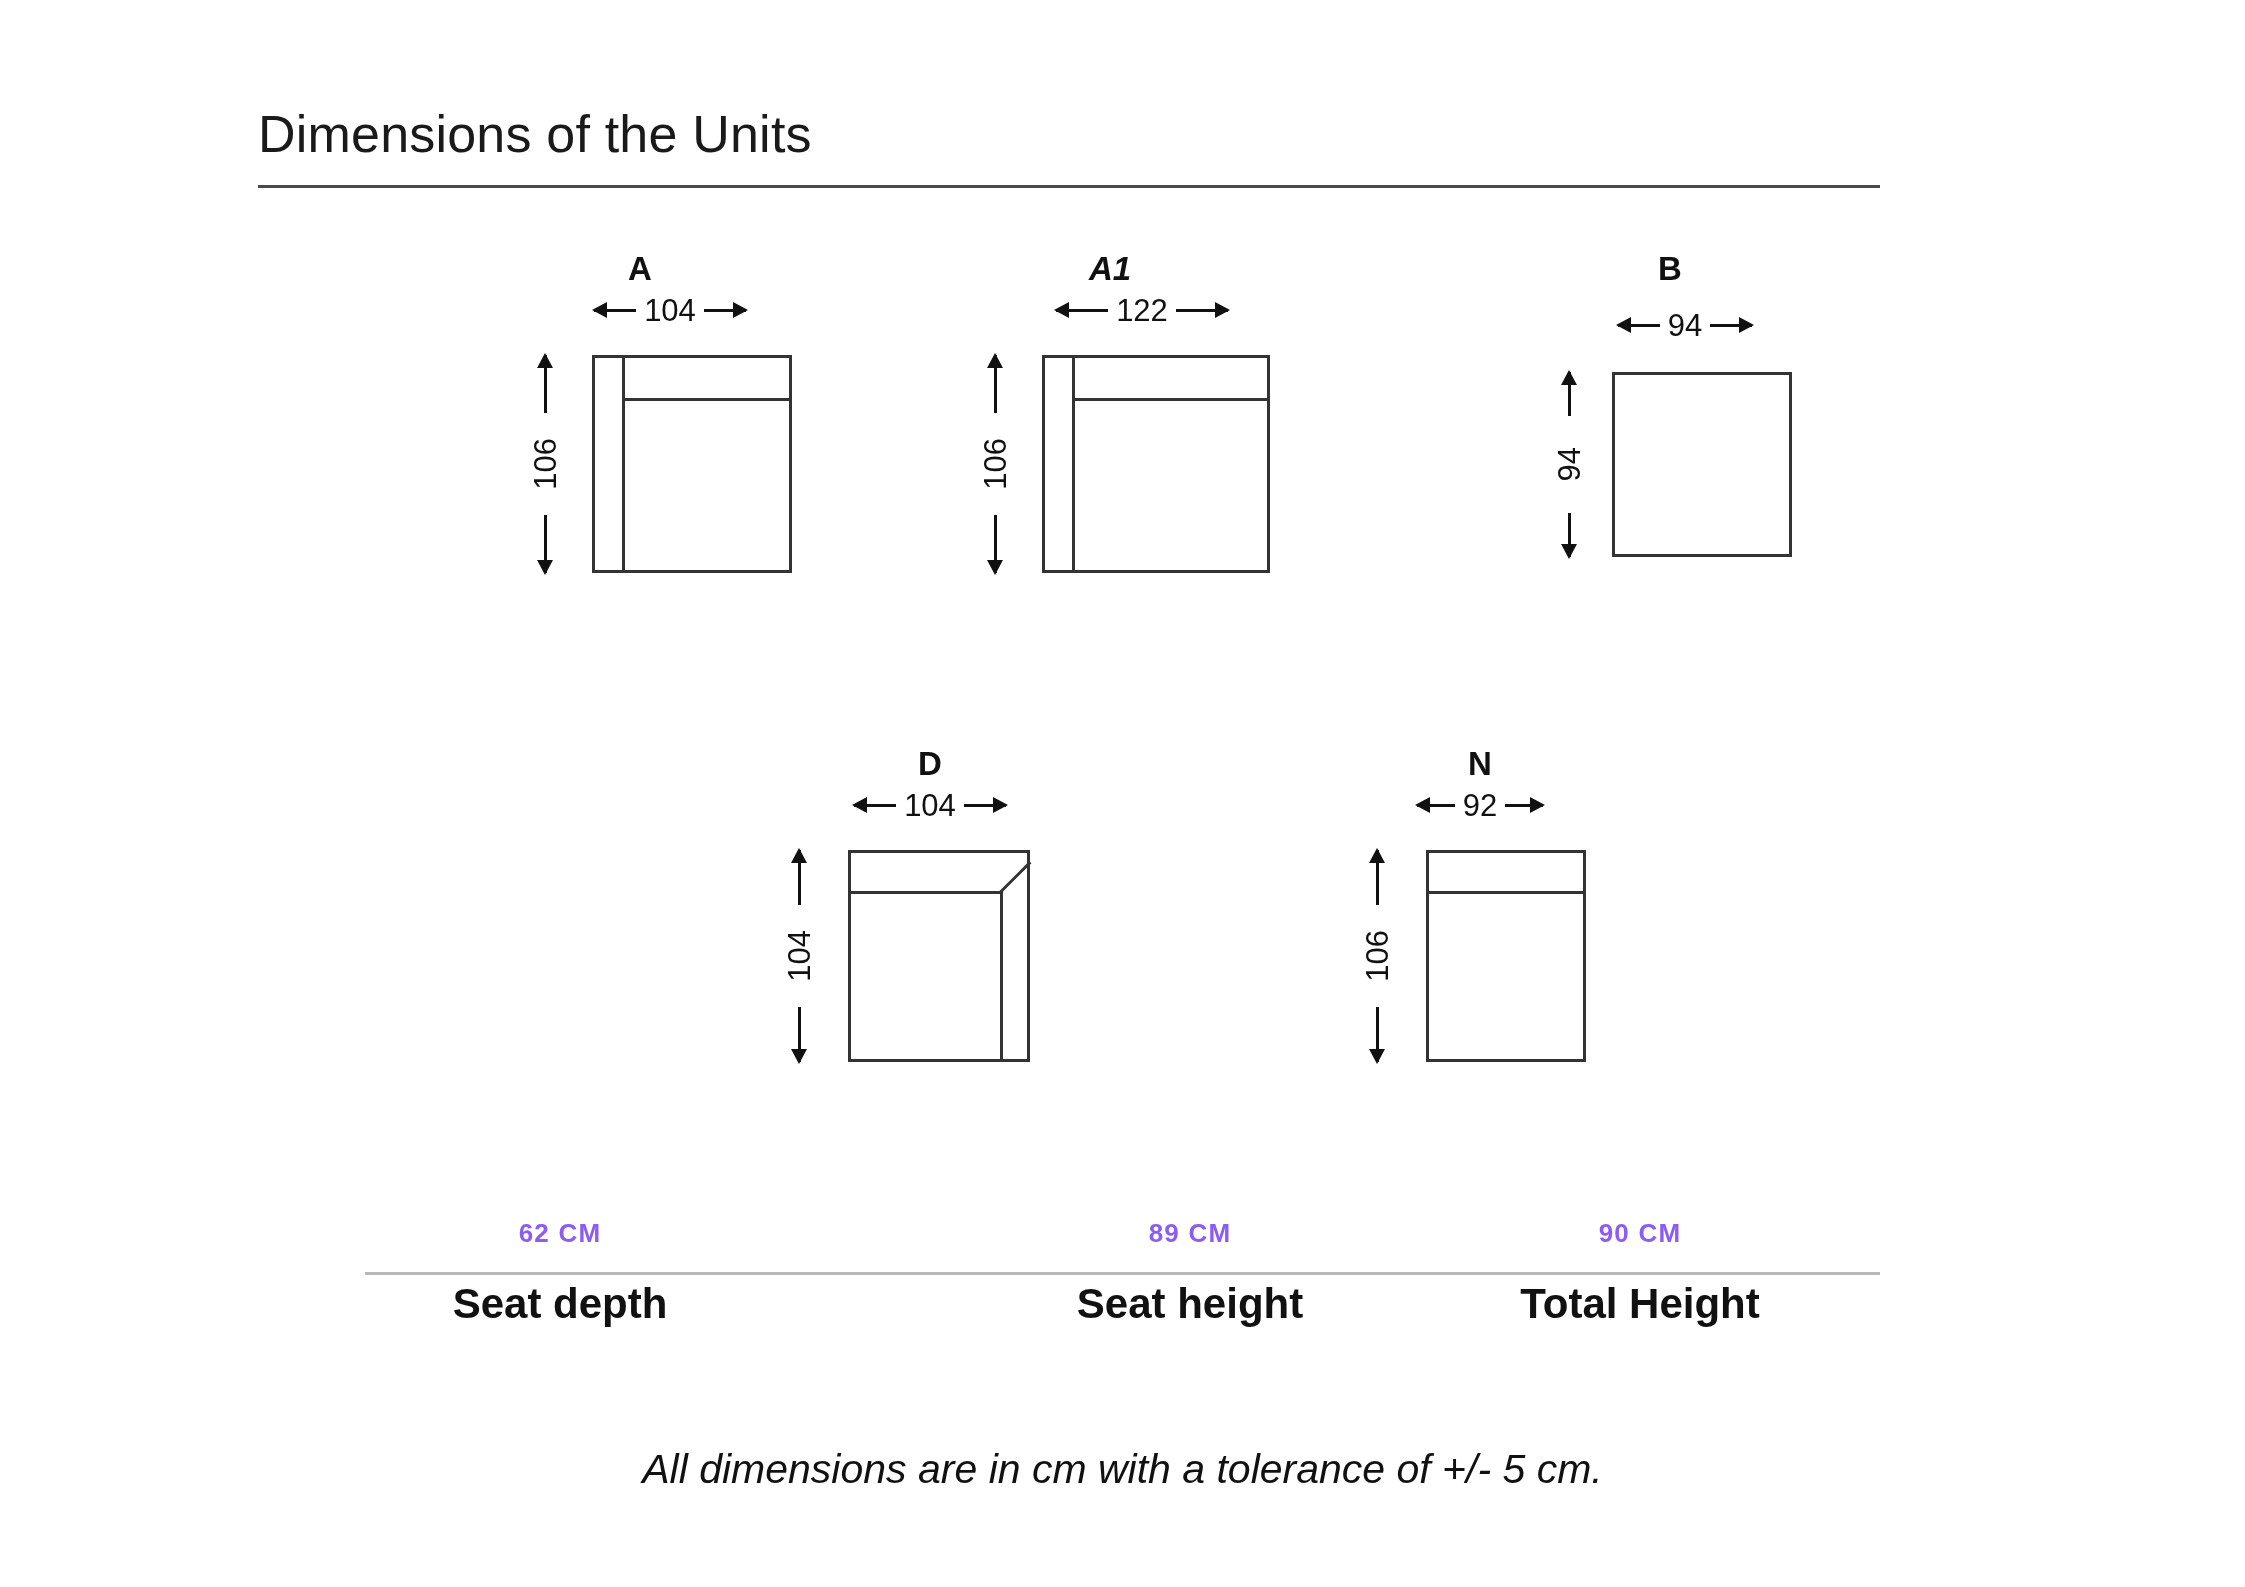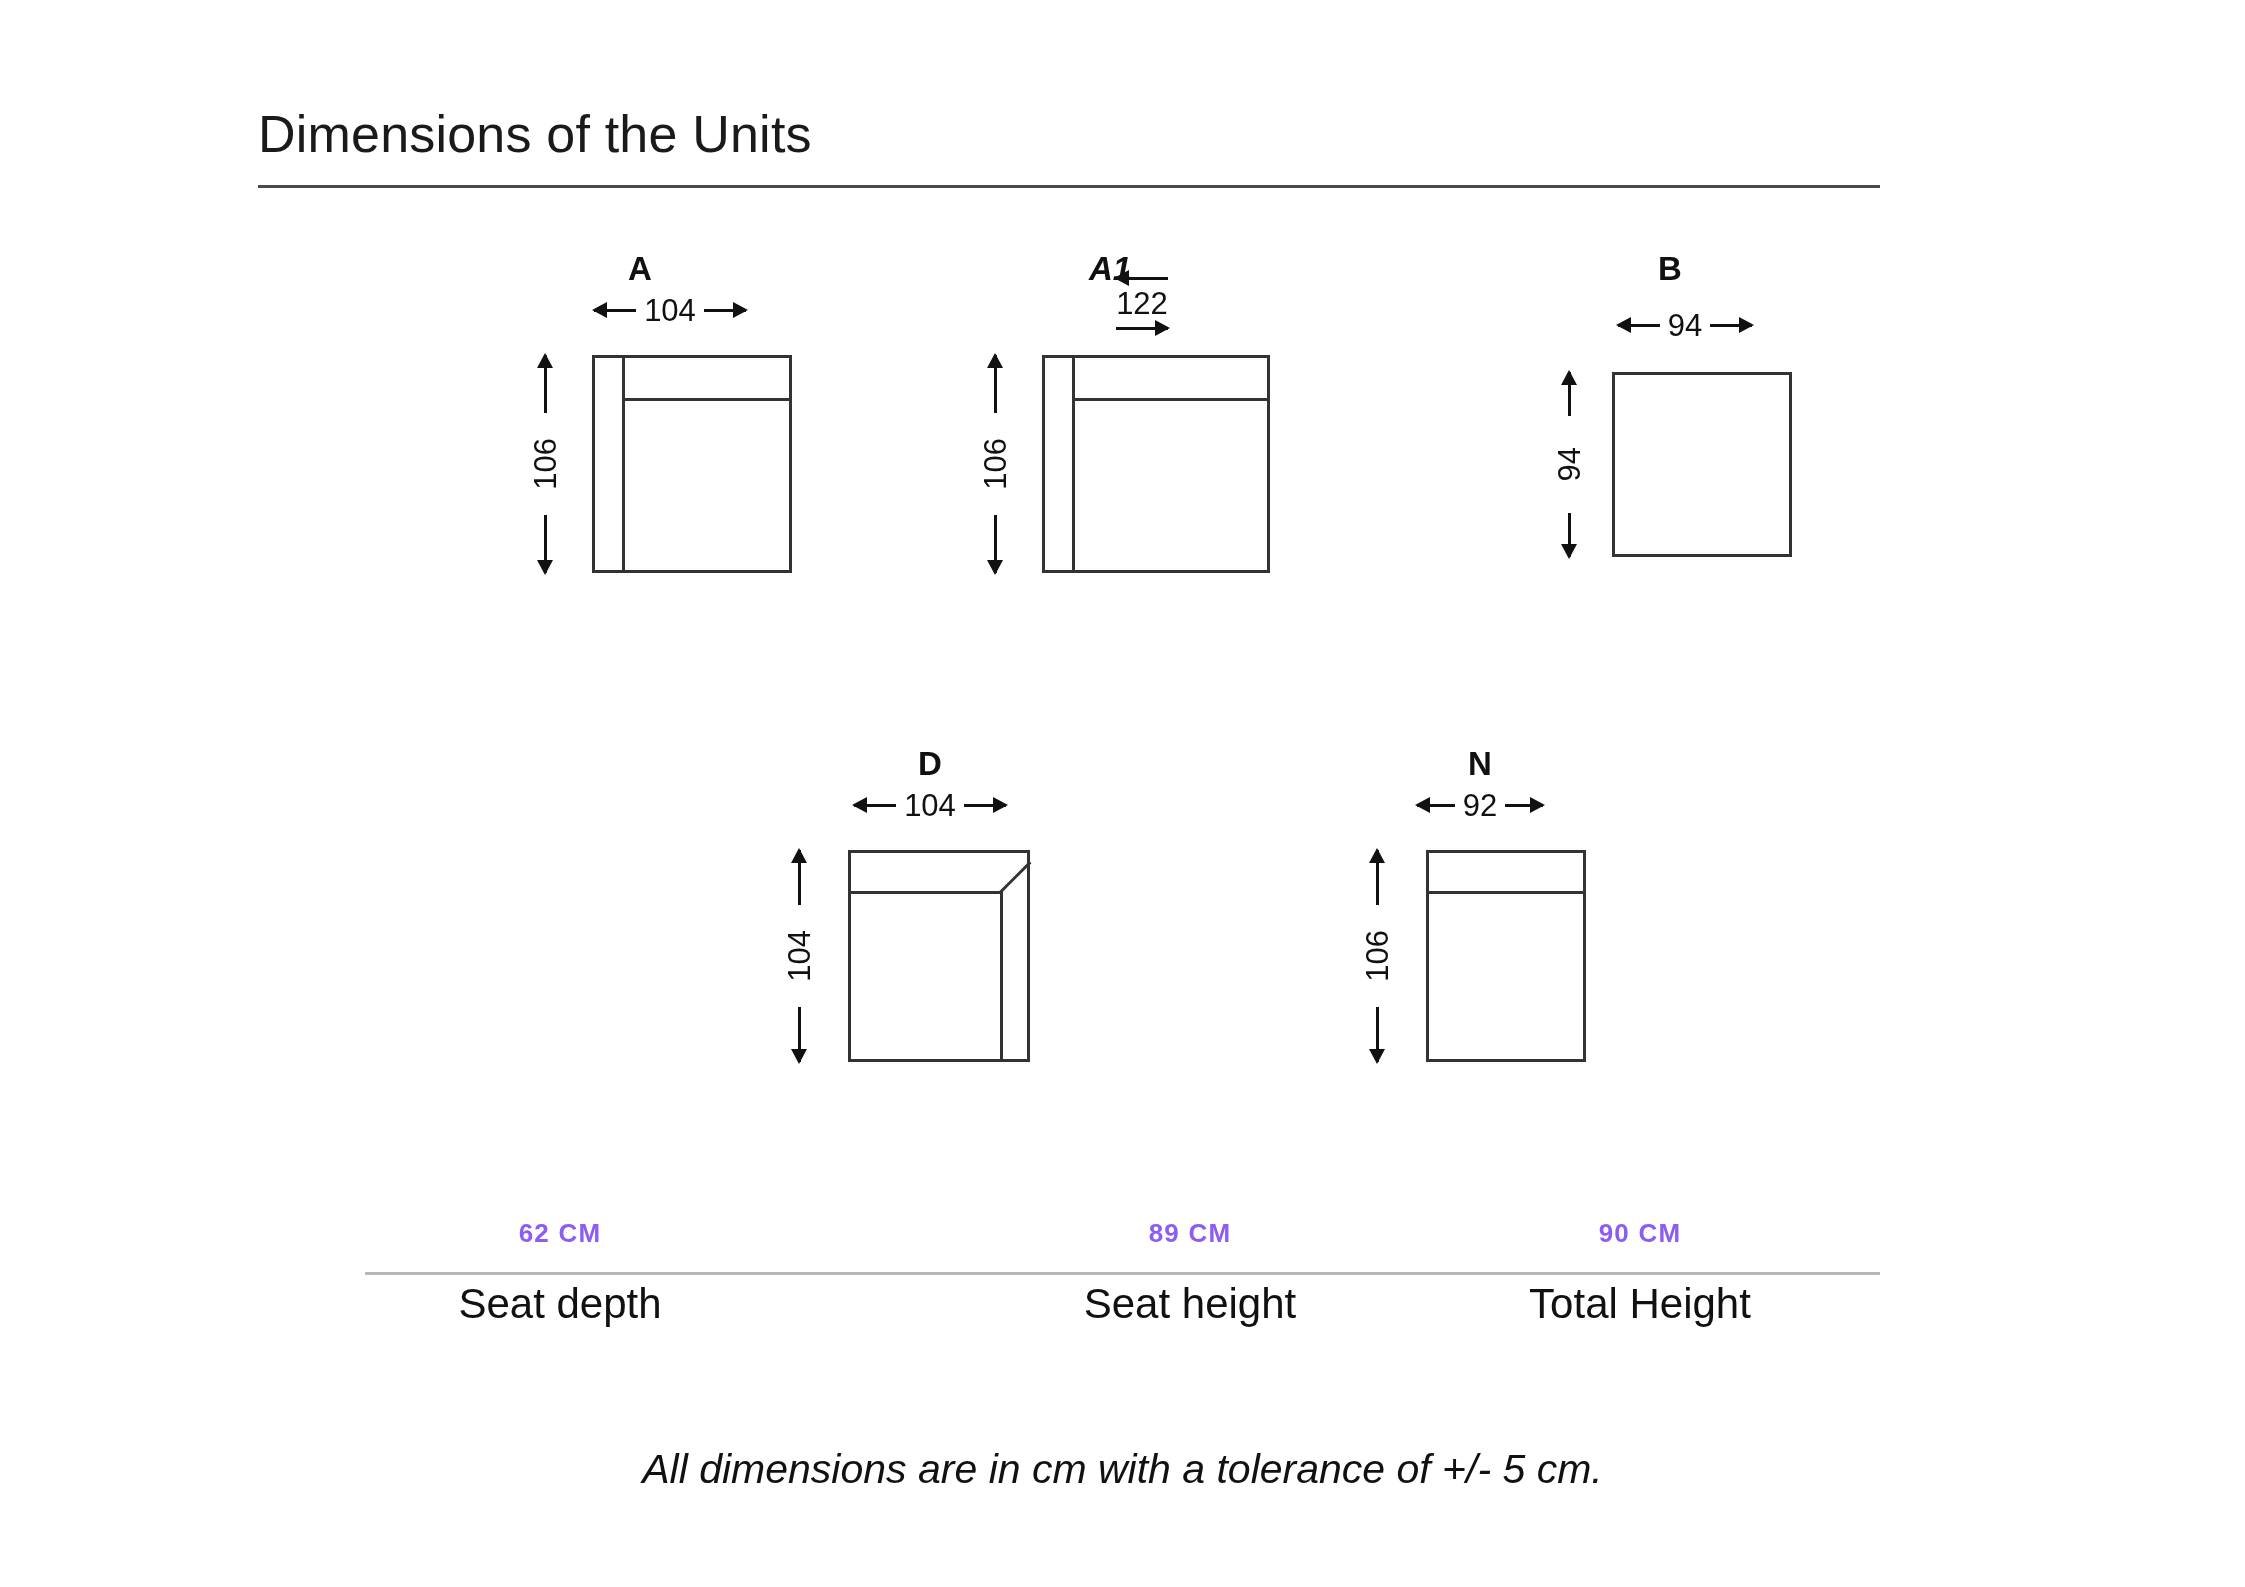--- a/index.html
+++ b/index.html
@@ -191,21 +191,21 @@
     font-weight:bold;
     letter-spacing:1.2px;
     color:#8b5cf6;
     white-space:nowrap;
   }
   .spec .lbl{
     position:absolute;
     top:62px;left:50%;
     transform:translateX(-50%);
     font-size:42px;
-    font-weight:400;
+    font-weight:700;
     color:#111;
     white-space:nowrap;
   }
   .s-1{left:430px;top:1218px;width:260px;}
   .s-2{left:1060px;top:1218px;width:260px;}
   .s-3{left:1510px;top:1218px;width:260px;}
 
   
   .footer{
     position:absolute;
@@ -242,21 +242,21 @@
         <span class="arrow-v down" style="height:58px;"></span>
       </div>
       <div class="box" style="left:82px;top:105px;width:200px;height:218px;">
         <span class="arm" style="left:27px;"></span>
         <span class="back" style="left:27px;right:0;top:40px;"></span>
       </div>
     </div>
 
     <div class="unit u-a1">
       <div class="unit-label" style="left:0;width:300px;font-style:italic;">A1</div>
-      <div class="hdim" style="left:62px;top:38px;width:240px;flex-direction:column;">
+      <div class="hdim" style="left:62px;top:45px;width:240px;">
         <span class="arrow-h left" style="width:52px;"></span>
         <span class="num">122</span>
         <span class="arrow-h right" style="width:52px;"></span>
       </div>
       <div class="vdim" style="left:18px;top:105px;height:218px;">
         <span class="arrow-v up" style="height:58px;"></span>
         <span class="num">106</span>
         <span class="arrow-v down" style="height:58px;"></span>
       </div>
       <div class="box" style="left:82px;top:105px;width:228px;height:218px;">

